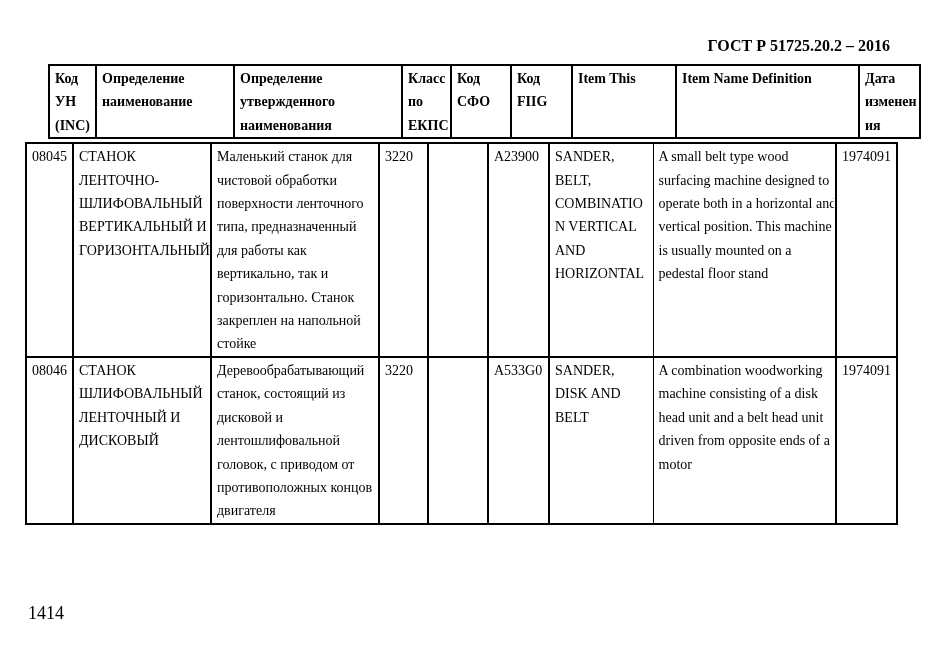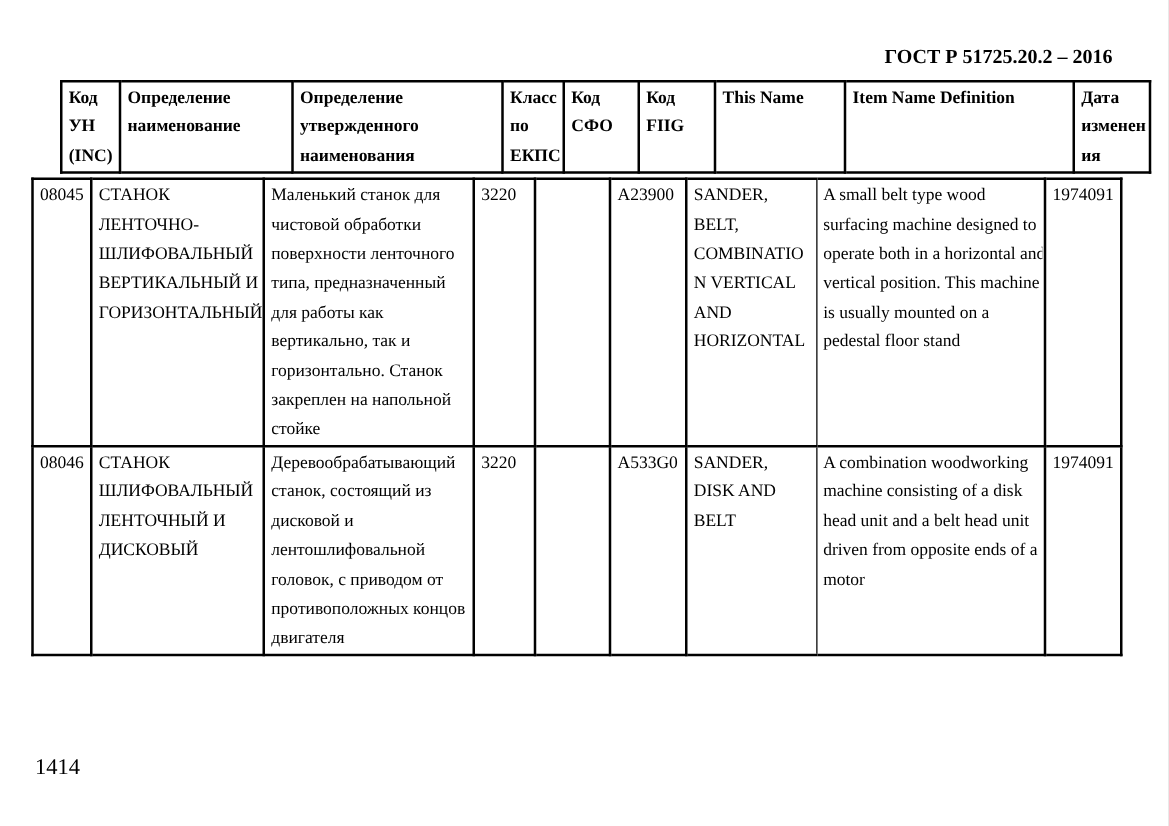--- a/index.html
+++ b/index.html
@@ -91,21 +91,21 @@
         <th class="c2">Определение
 утвержденного
 наименования</th>
         <th class="c3">Класс
 по
 ЕКПС</th>
         <th class="c4">Код
 СФО</th>
         <th class="c5">Код
 FIIG</th>
-        <th class="c6">This Name</th>
+        <th class="c6">Item This</th>
         <th class="c7">Item Name Definition</th>
         <th class="c8">Дата
 изменен
 ия</th>
       </tr>
     </tbody>
       </table>
 
     <table class="tbl body-tbl">
       <colgroup>

